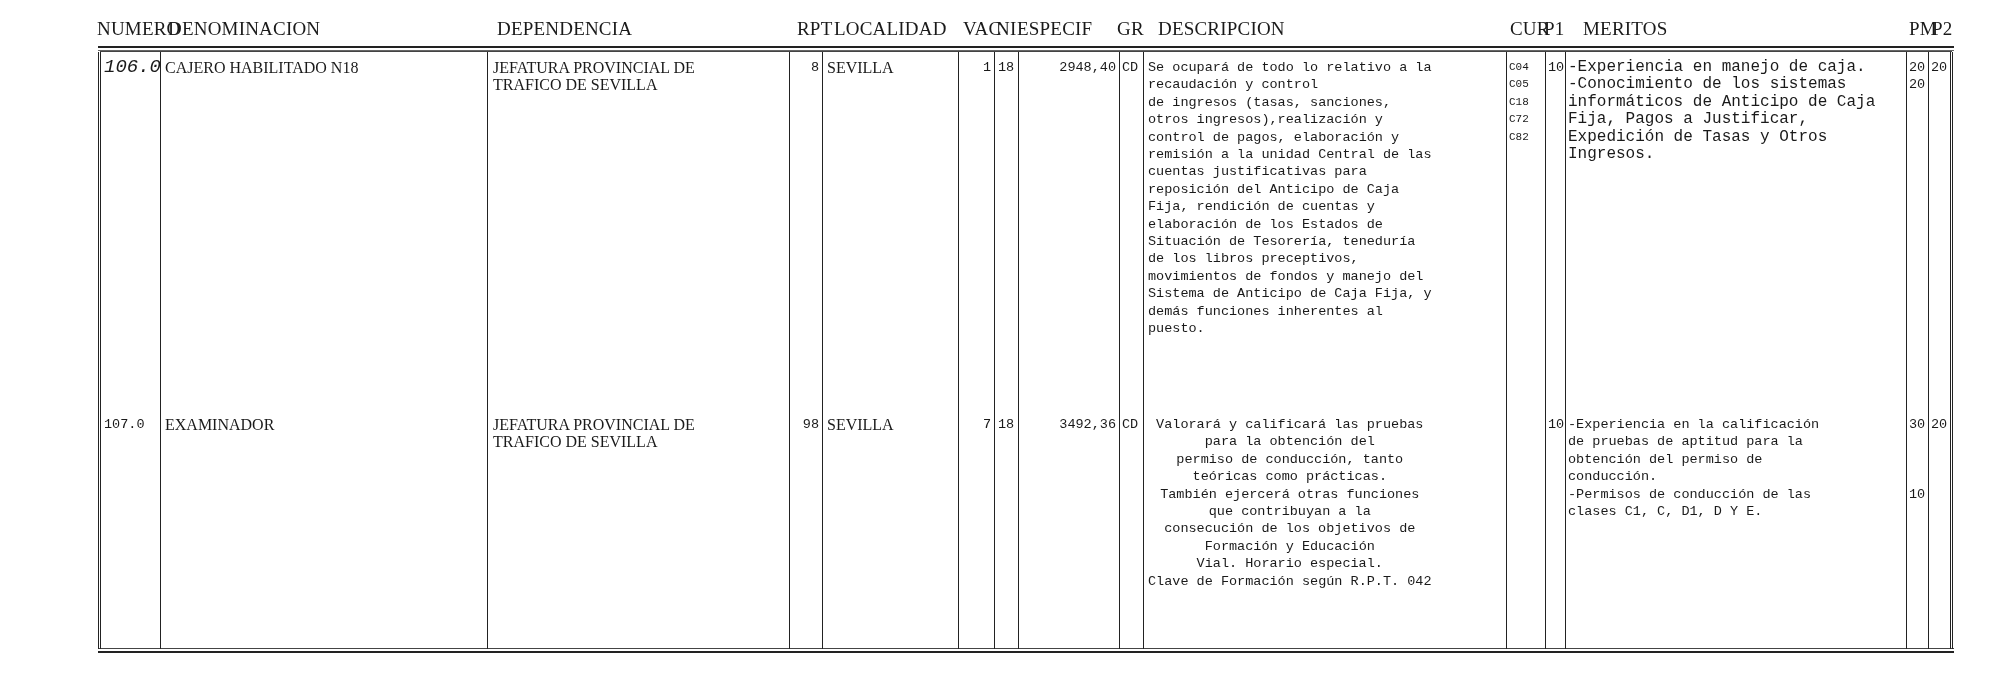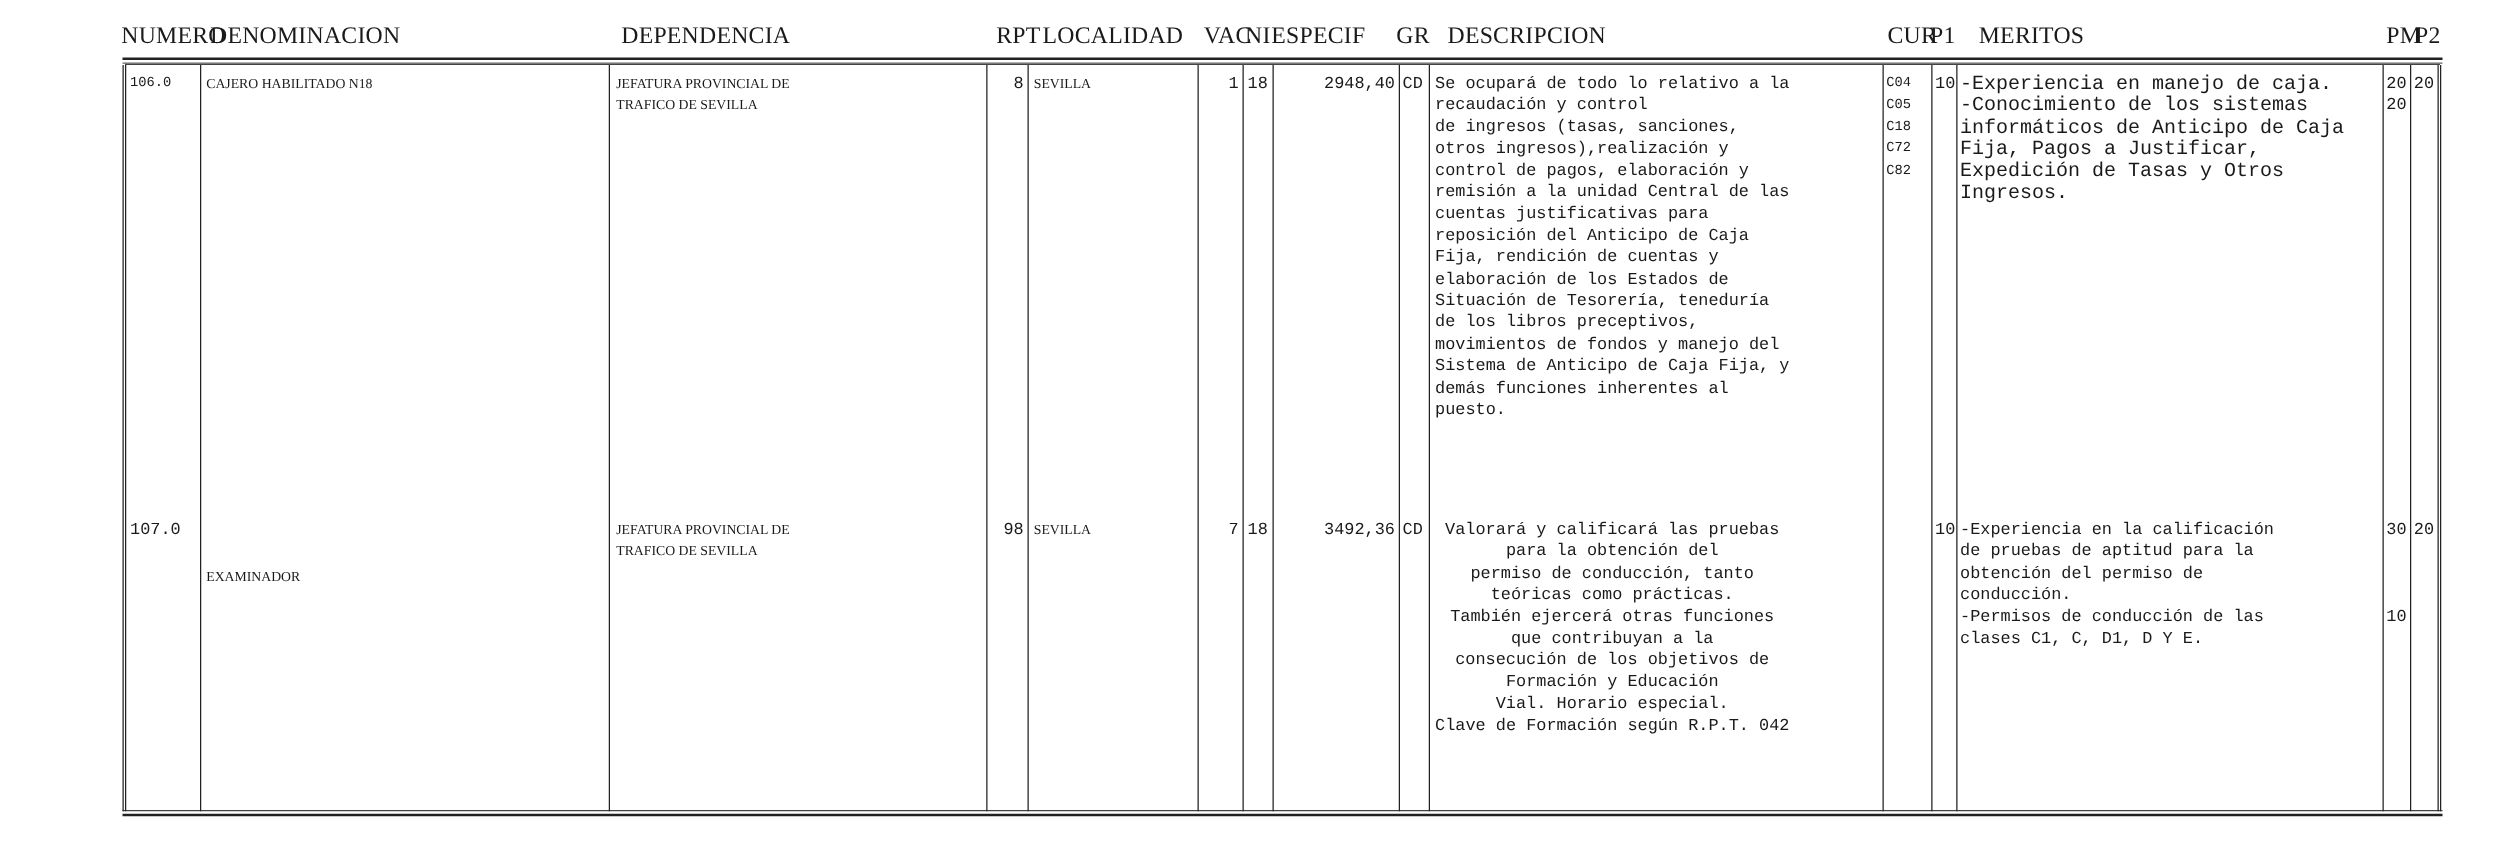--- a/index.html
+++ b/index.html
@@ -5,21 +5,21 @@
   html, body { margin:0; padding:0; background:#ffffff; }
   body { width:2000px; height:679px; position:relative; overflow:hidden;
          font-family:"Liberation Serif","DejaVu Serif",serif; color:#1a1a1a; }
   .hdr { position:absolute; top:18px; font-size:19px; letter-spacing:0.2px; white-space:nowrap; }
   .mono { font-family:"Liberation Mono","DejaVu Sans Mono",monospace; }
   .frame-top { position:absolute; left:98px; top:46px; width:1856px; height:2px; border-top:2px solid #222; border-bottom:1px solid #666; }
   .frame-top2 { position:absolute; left:100px; top:51px; width:1852px; height:0; border-top:1px solid #444; }
   .frame-bottom { position:absolute; left:98px; top:648px; width:1856px; height:2px; border-top:1px solid #444; border-bottom:2px solid #222; }
   .vline { position:absolute; top:52px; height:597px; width:0; border-left:1.2px solid #222; }
   .vline.dbl { border-left:3px double #222; }
-  .cell { position:absolute; font-size:11px; line-height:17.4px; white-space:pre; }
+  .cell { position:absolute; font-size:16px; line-height:17.4px; white-space:pre; }
   .r { text-align:right; }
 </style>
 </head>
 <body>
 
 <div>
   <span class="hdr" style="left:97px">NUMERO</span>
   <span class="hdr" style="left:168px">DENOMINACION</span>
   <span class="hdr" style="left:497px">DEPENDENCIA</span>
   <span class="hdr" style="left:797px">RPT</span>
@@ -51,21 +51,21 @@
 <div class="vline" style="left:1119px"></div>
 <div class="vline" style="left:1143px"></div>
 <div class="vline" style="left:1506px"></div>
 <div class="vline" style="left:1545px"></div>
 <div class="vline" style="left:1565px"></div>
 <div class="vline" style="left:1906px"></div>
 <div class="vline" style="left:1928px"></div>
 <div class="vline dbl" style="left:1950px"></div>
 
 <div>
-  <div class="cell mono" style="left:104px; top:59px; font-size:11px;">106.0</div>
+  <div class="cell mono" style="left:104px; top:59px; font-size:19px;font-style:italic;">106.0</div>
   <div class="cell" style="left:165px; top:59px;">CAJERO HABILITADO N18</div>
   <div class="cell" style="left:493px; top:59px;">JEFATURA PROVINCIAL DE
 TRAFICO DE SEVILLA</div>
   <div class="cell mono r" style="left:795px; width:24px; top:59px; font-size:13.5px;">8</div>
   <div class="cell" style="left:827px; top:59px;">SEVILLA</div>
   <div class="cell mono r" style="left:962px; width:29px; top:59px; font-size:13.5px;">1</div>
   <div class="cell mono" style="left:998px; top:59px; font-size:13.5px;">18</div>
   <div class="cell mono r" style="left:1022px; width:94px; top:59px; font-size:13.5px;">2948,40</div>
   <div class="cell mono" style="left:1122px; top:59px; font-size:13.5px;">CD</div>
   <div class="cell mono" style="left:1148px; top:59px; font-size:13.5px;">Se ocupará de todo lo relativo a la
@@ -96,21 +96,21 @@
 Fija, Pagos a Justificar,
 Expedición de Tasas y Otros
 Ingresos.</div>
   <div class="cell mono" style="left:1909px; top:59px; font-size:13.5px;">20
 20</div>
   <div class="cell mono" style="left:1931px; top:59px; font-size:13.5px;">20</div>
 </div>
 
 <div>
   <div class="cell mono" style="left:104px; top:416px; font-size:13.5px;">107.0</div>
-  <div class="cell" style="left:165px; top:416px;margin-top:38px;">EXAMINADOR</div>
+  <div class="cell" style="left:165px; top:416px;">EXAMINADOR</div>
   <div class="cell" style="left:493px; top:416px;">JEFATURA PROVINCIAL DE
 TRAFICO DE SEVILLA</div>
   <div class="cell mono r" style="left:795px; width:24px; top:416px; font-size:13.5px;">98</div>
   <div class="cell" style="left:827px; top:416px;">SEVILLA</div>
   <div class="cell mono r" style="left:962px; width:29px; top:416px; font-size:13.5px;">7</div>
   <div class="cell mono" style="left:998px; top:416px; font-size:13.5px;">18</div>
   <div class="cell mono r" style="left:1022px; width:94px; top:416px; font-size:13.5px;">3492,36</div>
   <div class="cell mono" style="left:1122px; top:416px; font-size:13.5px;">CD</div>
   <div class="cell mono" style="left:1148px; top:416px; font-size:13.5px;text-align:center;">Valorará y calificará las pruebas
 para la obtención del

